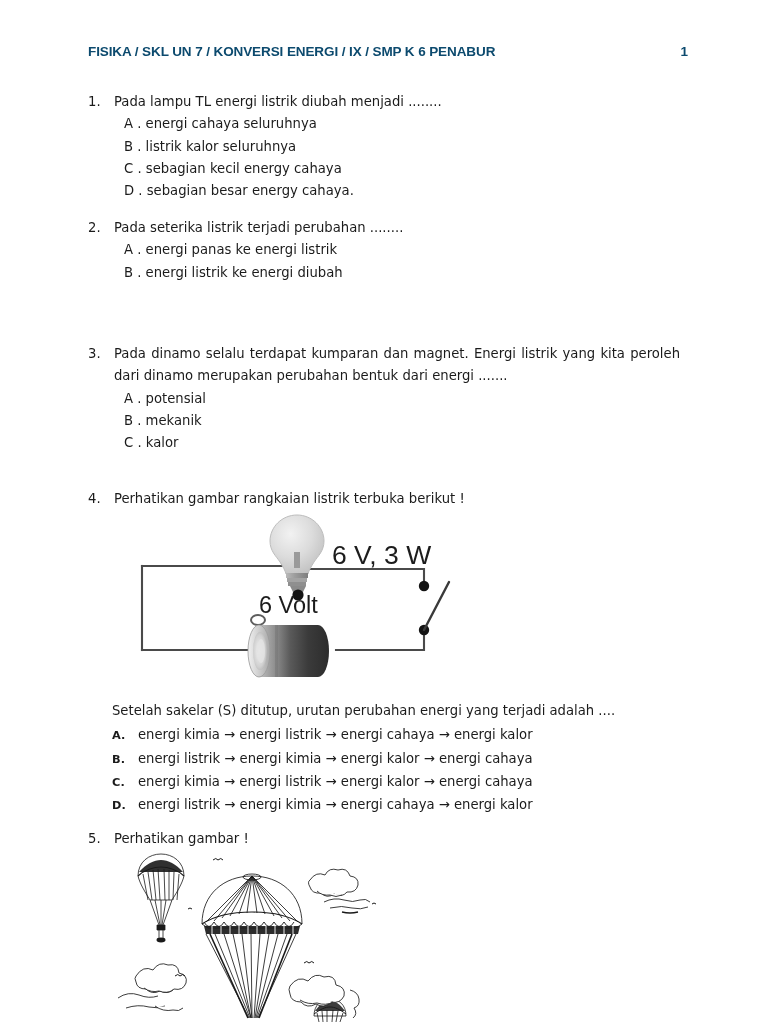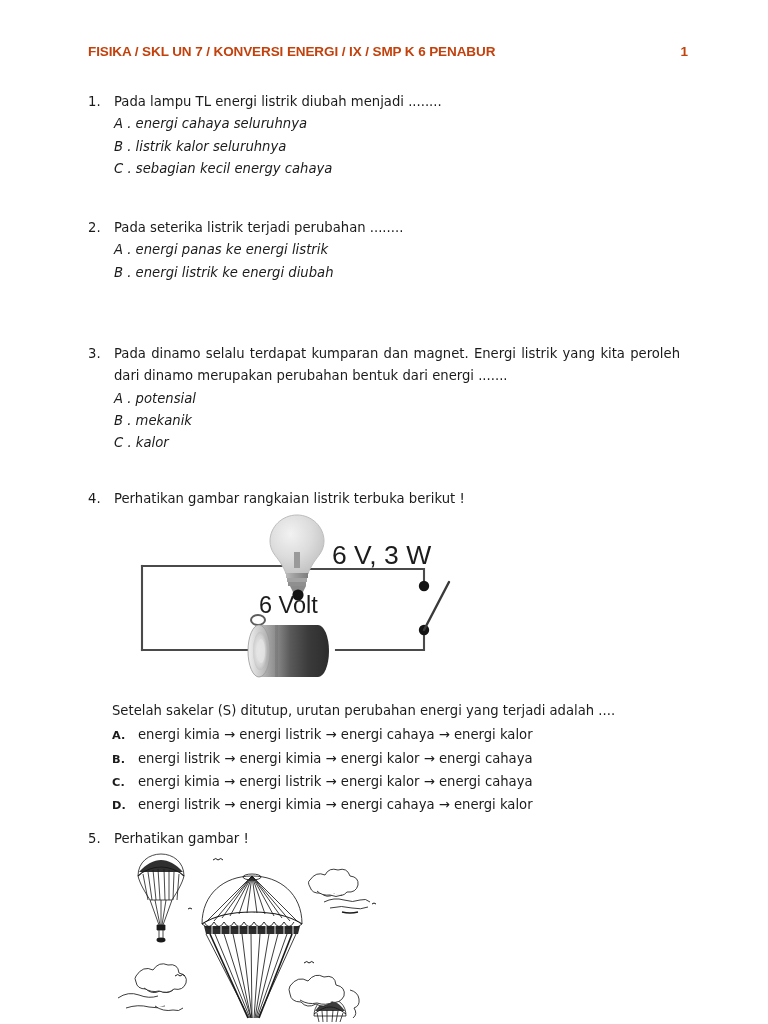--- a/index.html
+++ b/index.html
@@ -27,21 +27,21 @@
     top: 44px;
     left: 88px;
     width: 600px;
     display: flex;
     align-items: baseline;
     justify-content: space-between;
     font-family: "Liberation Sans", sans-serif;
     font-weight: bold;
     font-size: 13.5px;
     letter-spacing: -0.1px;
-    color: #c2410c;
+    color: #0c4a6e;
   }
   .doc-header .page-num {
     font-family: "Liberation Sans", sans-serif;
     font-weight: bold;
     font-size: 13.5px;
   }
 
   
   .q-block {
     position: absolute;
@@ -60,22 +60,21 @@
     font-size: 13.2px;
   }
   .q-stem {
     flex: 1 1 auto;
   }
   .q-stem.justify {
     text-align: justify;
     text-align-last: left;
   }
   .opts {
-    margin-left: 26px;
-    font-style: italic;
+    margin-left: 36px;
   }
   .opt {
     white-space: nowrap;
   }
 
   
   .opts-bold .opt {
     display: flex;
     align-items: baseline;
   }
@@ -126,20 +125,21 @@
 
   <div class="q-block" style="left:88px; top:91px; width:470px;">
     <div class="q-row">
       <span class="q-num">1.</span>
       <span class="q-stem">Pada lampu TL energi listrik diubah menjadi ........</span>
     </div>
     <div class="opts">
       <div class="opt">A . energi cahaya seluruhnya</div>
       <div class="opt">B . listrik kalor seluruhnya</div>
       <div class="opt">C . sebagian kecil energy cahaya</div>
+      <div class="opt">D . sebagian besar energy cahaya.</div>
     </div>
   </div>
 
   <div class="q-block" style="left:88px; top:217px; width:470px;">
     <div class="q-row">
       <span class="q-num">2.</span>
       <span class="q-stem">Pada seterika listrik terjadi perubahan ........</span>
     </div>
     <div class="opts">
       <div class="opt">A . energi panas ke energi listrik</div>

